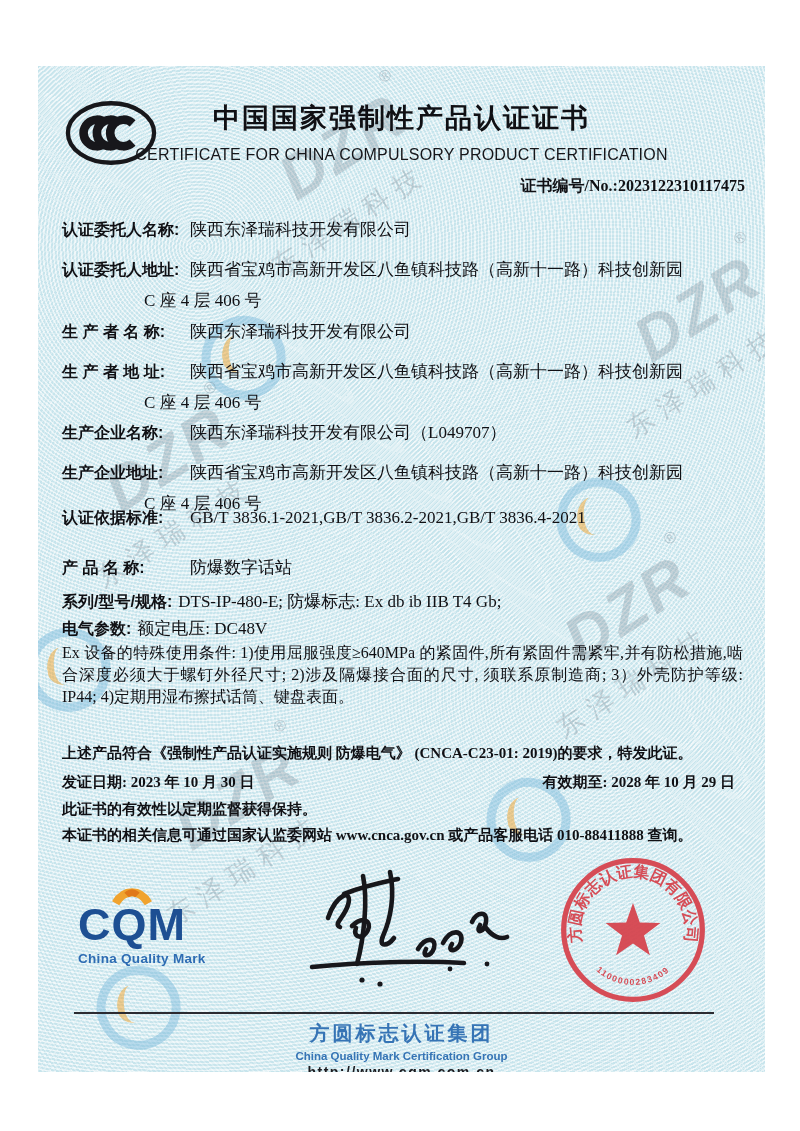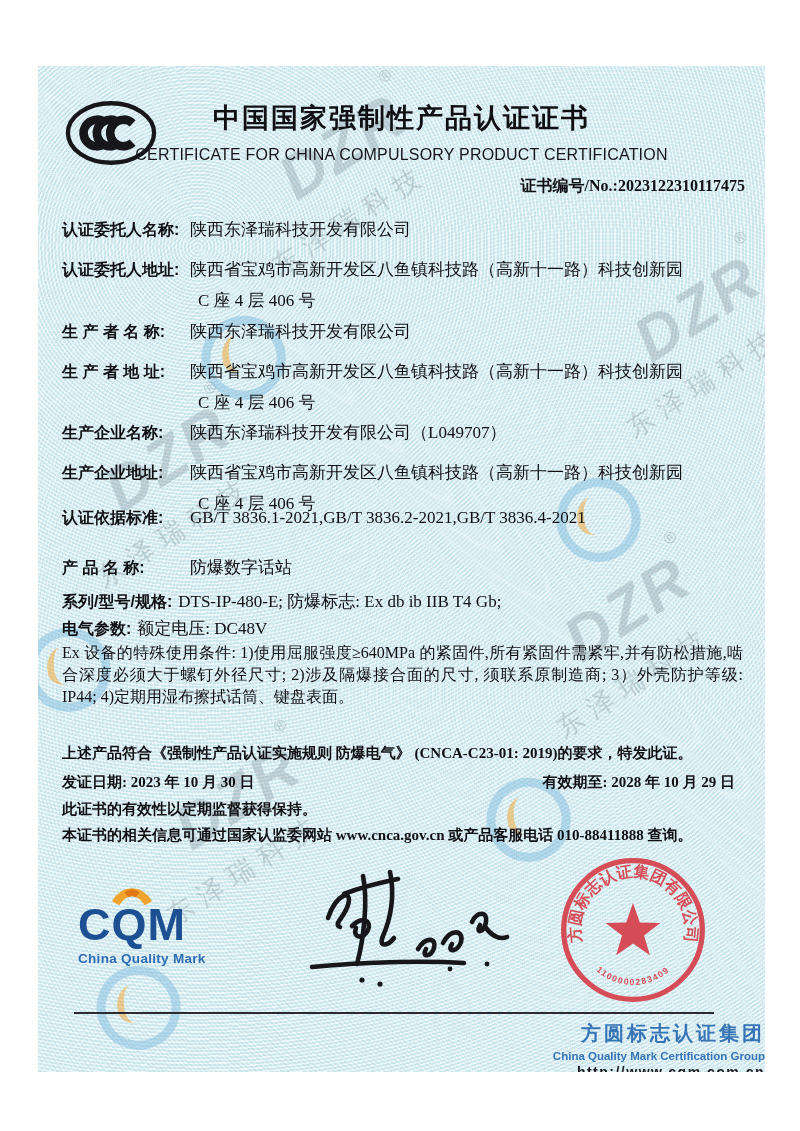--- a/index.html
+++ b/index.html
@@ -30,35 +30,35 @@
   .ccc{position:absolute;left:26px;top:32px;width:94px;height:70px;}
   .title-cn{padding-top:34px;text-align:center;font-size:27px;font-weight:bold;letter-spacing:2px;color:#101014;}
   .title-en{margin-top:10px;text-align:center;font-size:16px;color:#16161a;letter-spacing:0.2px;}
   .cert-no{margin-top:12px;padding-right:20px;text-align:right;font-size:16px;font-weight:bold;color:#101014;
            font-family:"Liberation Serif","DejaVu Serif",serif;}
   
   .row{position:absolute;left:24px;right:22px;z-index:1;color:#101014;line-height:24px;}
   .row .lbl{display:inline-block;width:128px;font-weight:bold;font-size:16px;vertical-align:top;white-space:nowrap;}
   .row.auto .lbl{width:auto;margin-right:6px;}
   .row .val{font-size:17px;font-family:"Liberation Serif","DejaVu Serif",serif;}
-  .row .cont{padding-left:108px;margin-top:7px;font-size:17px;font-family:"Liberation Serif","DejaVu Serif",serif;margin-left:28px;}
+  .row .cont{padding-left:82px;margin-top:7px;font-size:17px;font-family:"Liberation Serif","DejaVu Serif",serif;}
   .para{position:absolute;left:24px;right:22px;z-index:1;font-size:16px;line-height:22px;color:#101014;
         font-family:"Liberation Serif","DejaVu Serif",serif;text-align:justify;}
   .note{position:absolute;left:24px;right:22px;z-index:1;font-size:15px;font-weight:bold;color:#101014;
         font-family:"Liberation Serif","DejaVu Serif",serif;}
   .dates{display:flex;justify-content:space-between;}
   
   .cqm{position:absolute;left:40px;top:818px;width:180px;z-index:1;}
   .cqm .crown{position:absolute;left:34px;top:2px;width:40px;height:20px;}
   .cqm .word{margin-top:18px;font-size:45px;font-weight:bold;letter-spacing:1px;line-height:1;color:#1d4f93;}
   .cqm .tag{margin-top:4px;font-size:13.5px;font-weight:bold;color:#2e6cb3;letter-spacing:0.3px;}
   .sig{position:absolute;left:262px;top:800px;width:214px;height:132px;z-index:2;}
   .stamp{position:absolute;left:518px;top:787px;width:154px;height:154px;z-index:2;opacity:0.93;}
   .hline{position:absolute;left:36px;top:946px;width:640px;border-top:2.5px solid #2b2b31;z-index:1;}
-  .footer{position:absolute;left:0;right:0;top:954px;text-align:right;z-index:1;}
+  .footer{position:absolute;left:0;right:0;top:954px;text-align:center;z-index:1;}
   .footer .cn{font-size:20px;font-weight:bold;color:#3674b5;letter-spacing:3px;}
   .footer .en{margin-top:3px;font-size:11.5px;font-weight:bold;color:#3674b5;}
   .footer .url{margin-top:2px;font-size:14px;font-weight:bold;color:#1c1c20;letter-spacing:1.5px;}
 </style>
 </head>
 <body>
 
 <div class="page">
   <div class="cert">
 

